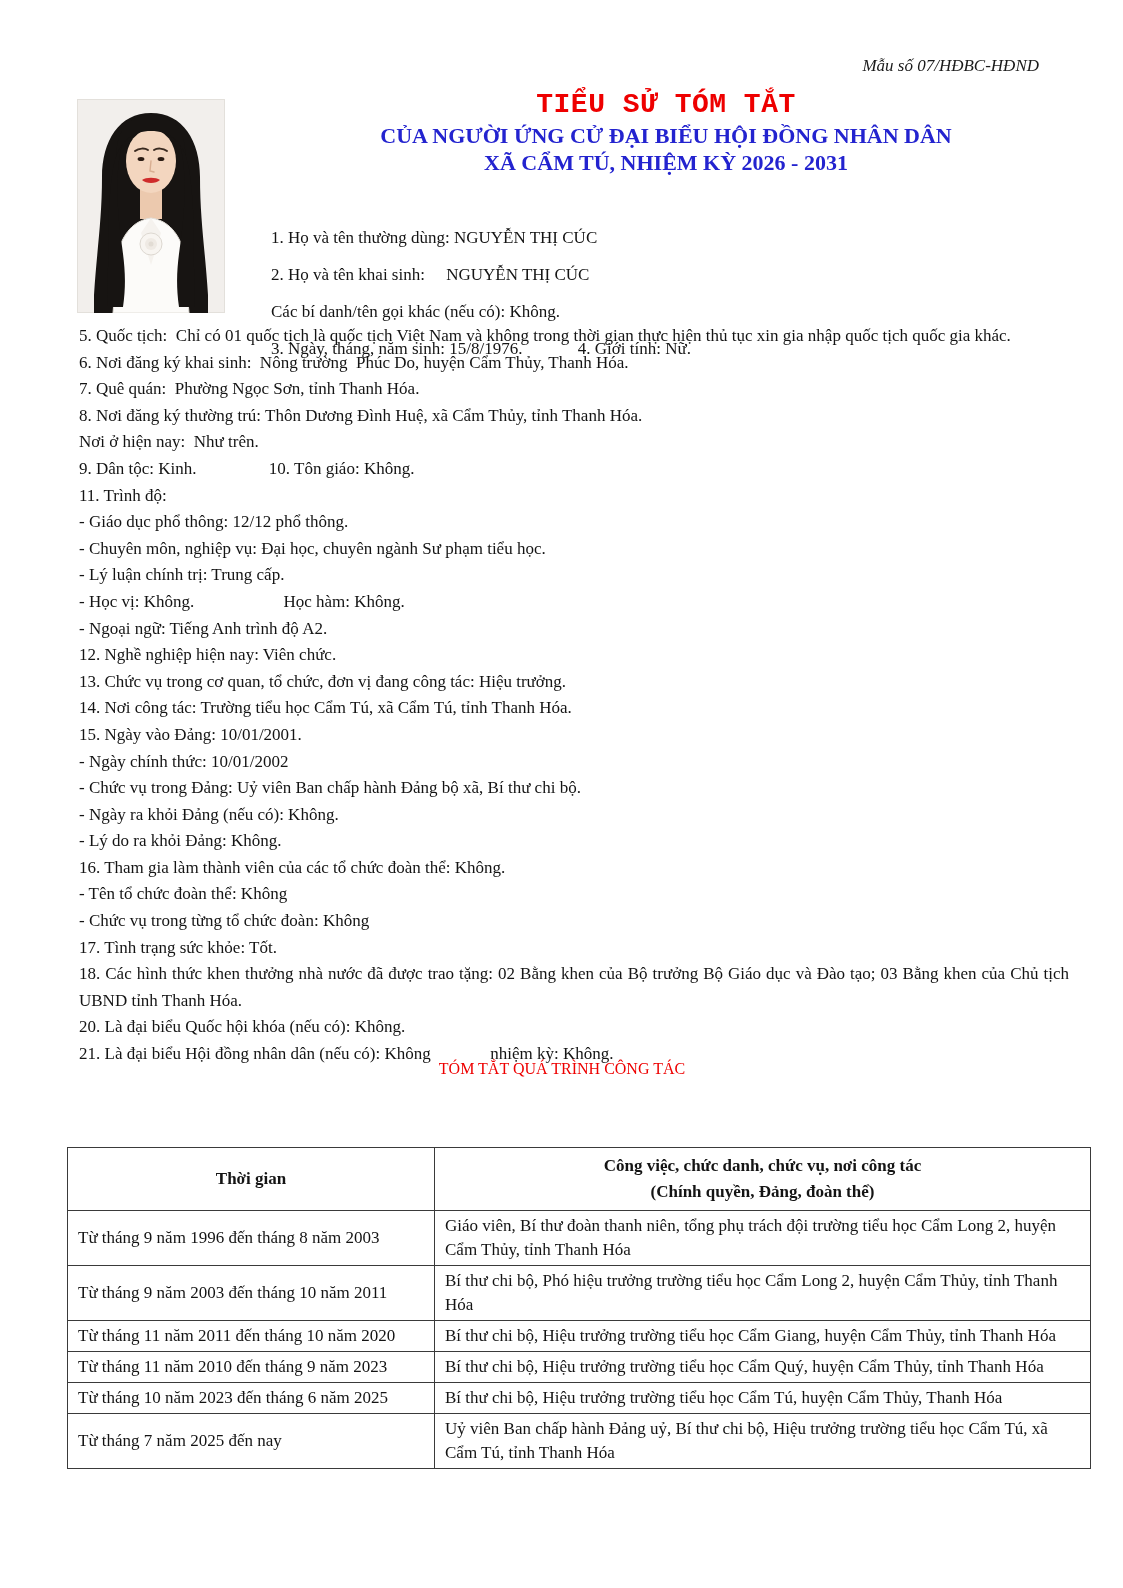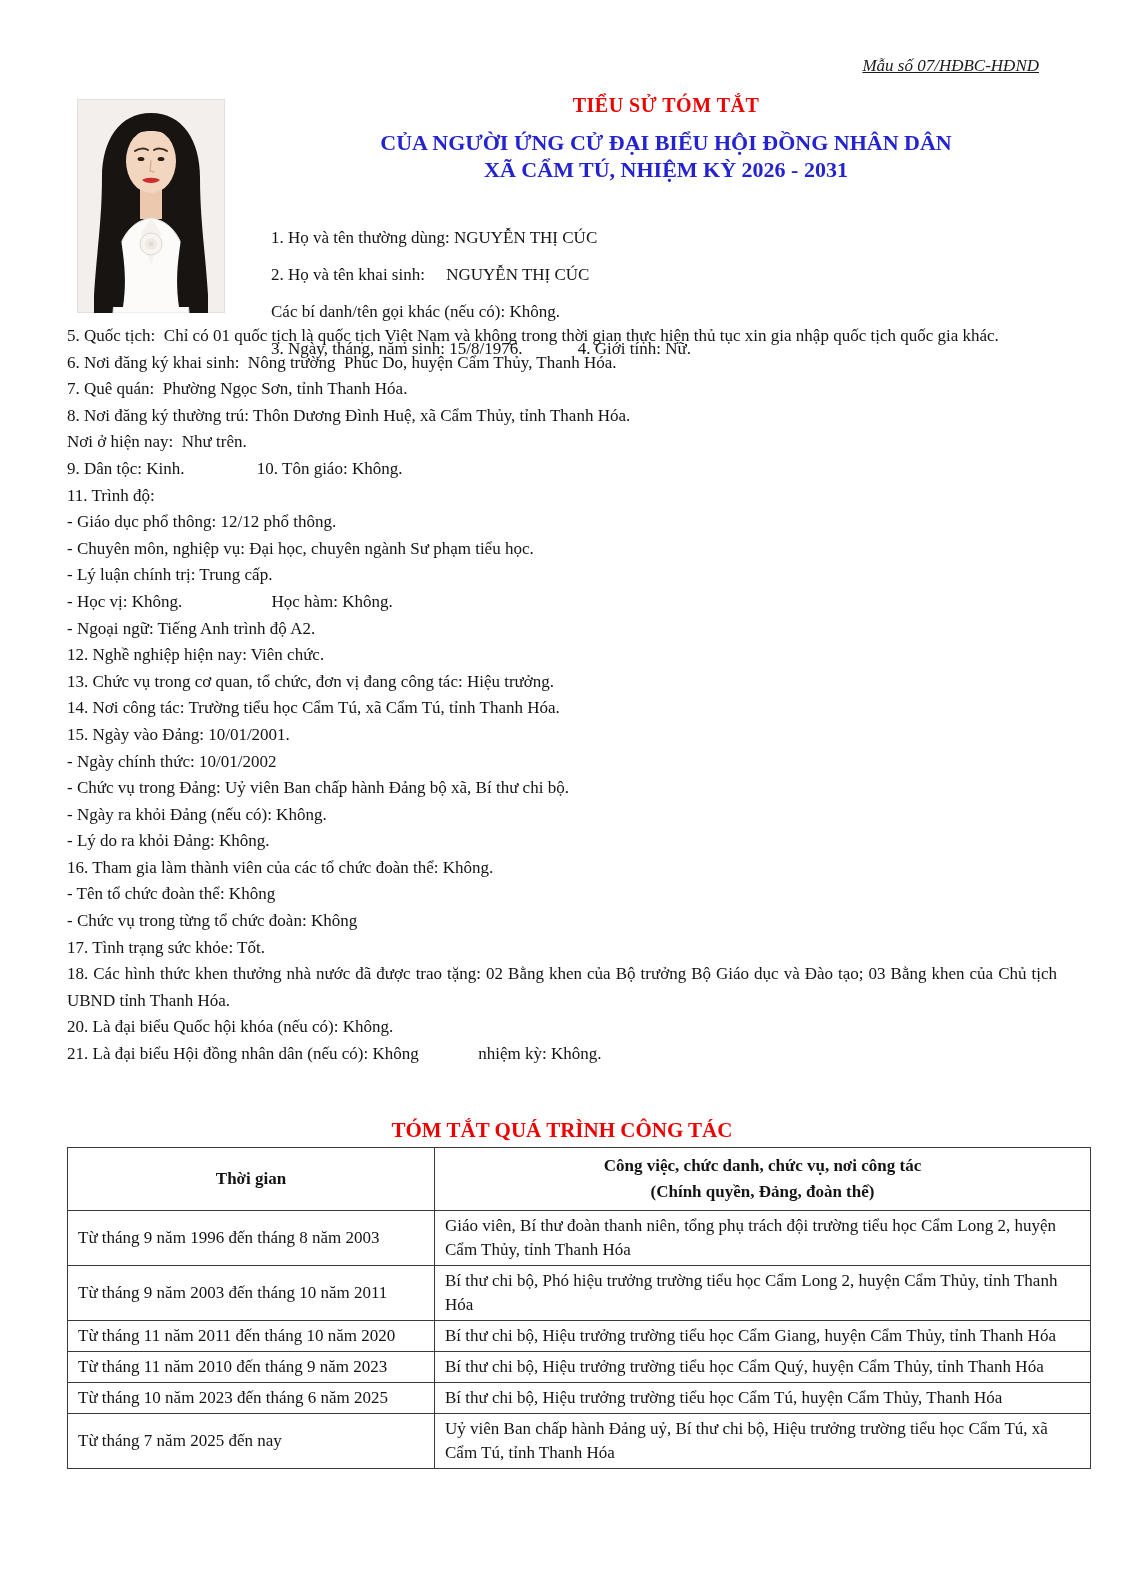--- a/index.html
+++ b/index.html
@@ -7,53 +7,53 @@
     position:relative;
     width:1123px; height:1588px;
     margin:0 auto;
     background:#ffffff;
     font-family:"Liberation Serif","DejaVu Serif",serif;
     color:#141414;
     overflow:hidden;
   }
   .form-code {
     position:absolute; top:56px; right:84px;
-    font-style:italic; font-size:17px; color:#1a1a1a;text-decoration:underline;
+    font-style:italic; font-size:17px; color:#1a1a1a;
   }
   .photo {
     position:absolute; left:77px; top:99px; width:148px; height:214px;
     background:#f2f0ed;
   }
   .photo svg { display:block; width:100%; height:100%; }
   .header {
     position:absolute; left:225px; top:88px; width:882px;
     text-align:center;
   }
   .title-main {
     color:var(--title-red,#ee0000);
-    font-size:20px; font-weight:bold; line-height:34px;
-    margin-bottom:7px; letter-spacing:0.5px;
+    font-size:28px; font-weight:bold; line-height:34px;
+    letter-spacing:0.5px;font-family:Liberation Mono, monospace;
   }
   .title-sub {
     color:var(--header-blue,#2222cc);
     font-size:22px; font-weight:bold; line-height:27px;
   }
   .intro { position:absolute; left:261px; top:214px; width:790px; }
   .intro p {
     margin:10px; font-size:17px; line-height:27px; white-space:pre-wrap;
   }
-  .body-block { position:absolute; left:67px; top:323px; width:990px; }
+  .body-block { position:absolute; left:79px; top:323px; width:990px; }
   .body-block p {
     margin:0; font-size:17px; line-height:26.6px;
     text-align:justify; white-space:pre-wrap;
   }
   .section-heading {
-    position:absolute; left:67px; top:1117px; width:990px;
+    position:absolute; left:67px; top:1056px; width:990px;
     text-align:center; color:var(--title-red,#ee0000);
-    font-size:21px; font-weight:bold; line-height:26px;
+    font-size:16px; font-weight:normal; line-height:26px;
   }
   table.work {
     position:absolute; left:67px; top:1147px; width:1024px;
     border-collapse:collapse; table-layout:fixed;
     font-size:17px; color:#141414;padding-left:13px;
   }
   table.work th, table.work td {
     border:1.5px solid var(--border-color,#3a3a3a);
     vertical-align:middle;
   }

